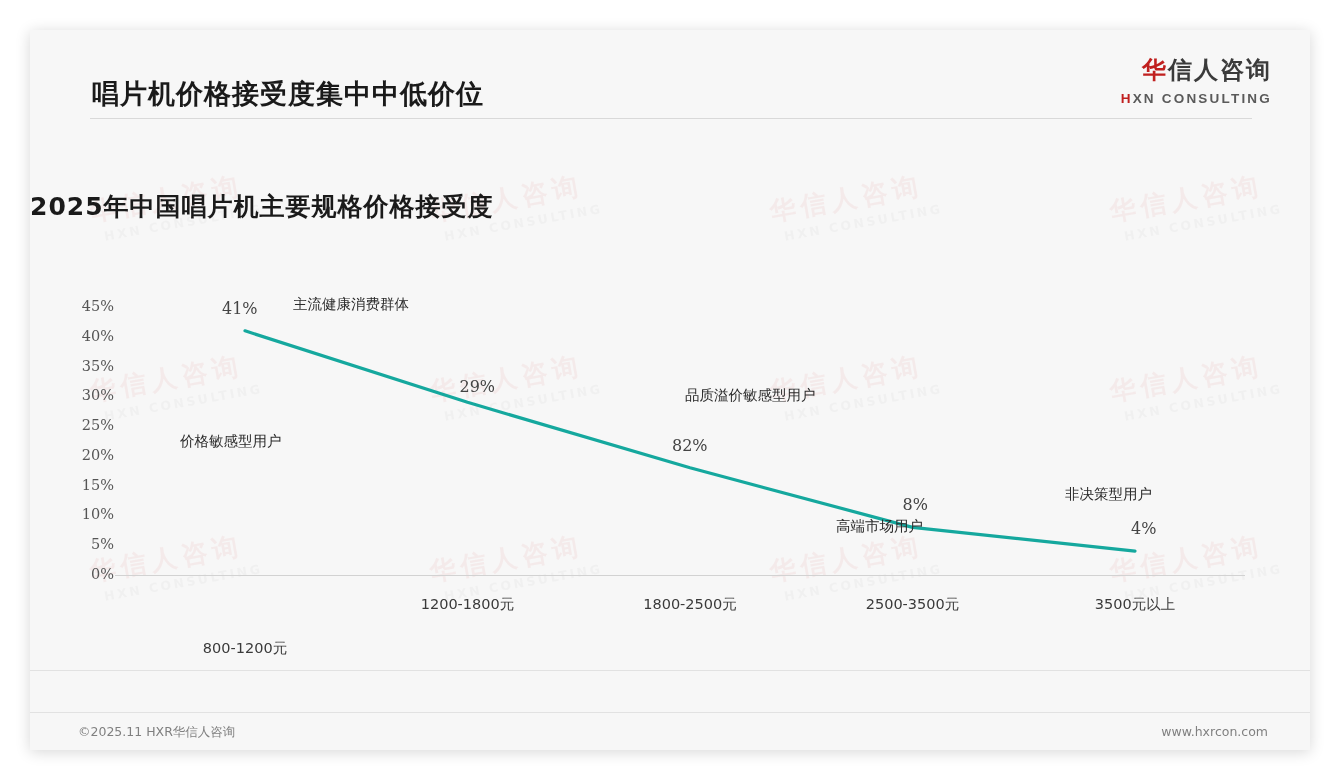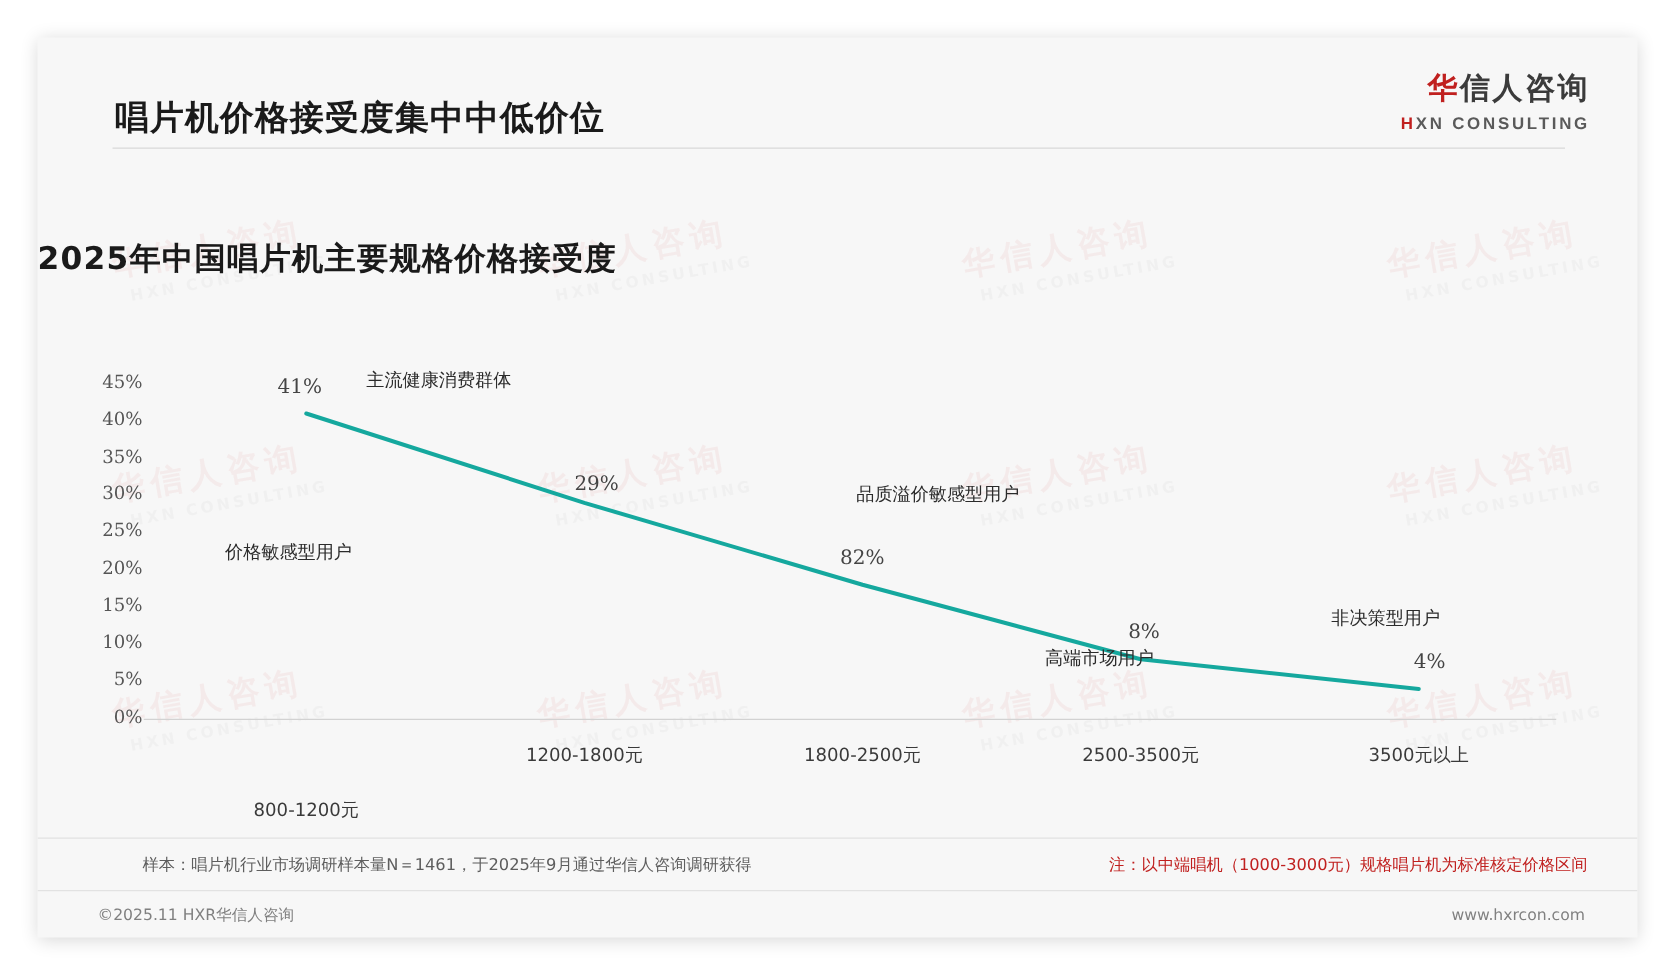--- a/index.html
+++ b/index.html
@@ -233,23 +233,19 @@
     <div id="annos">
         <div class="anno" style="left: 150px; top: 402px;">价格敏感型用户</div>
         <div class="anno" style="left: 263px; top: 265px;">主流健康消费群体</div>
         <div class="anno" style="left: 655px; top: 356px;">品质溢价敏感型用户</div>
         <div class="anno" style="left: 806px; top: 487px;">高端市场用户</div>
         <div class="anno" style="left: 1035px; top: 455px;">非决策型用户</div>
       </div>
   </div>
 
   <div class="foot-rule-top"></div>
-  <div class="foot-note-row">
-    <div class="sample-note">样本：唱片机行业市场调研样本量N＝1461，于2025年9月通过华信人咨询调研获得</div>
-    <div class="red-note">注：以中端唱机（1000-3000元）规格唱片机为标准核定价格区间</div>
-  </div>
   <div class="foot-rule-bottom"></div>
   <div class="copyright-bar">
     <div class="copyright">©2025.11 HXR华信人咨询</div>
     <div class="site">www.hxrcon.com</div>
   </div>
 
 </div>
 
 </body></html>

